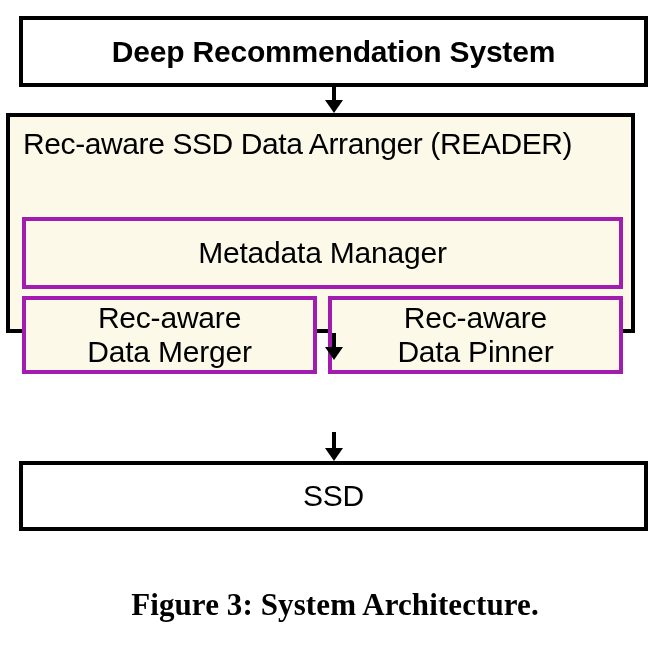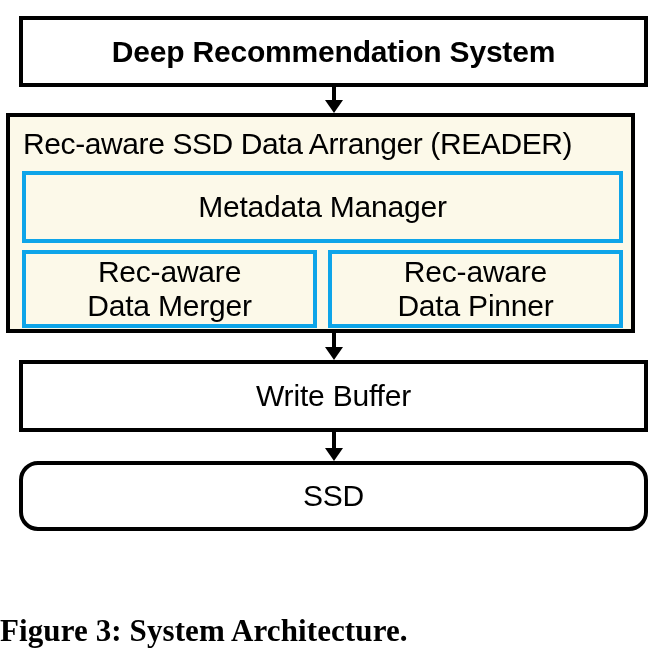--- a/index.html
+++ b/index.html
@@ -70,26 +70,27 @@
     align-items: center;
     justify-content: flex-start;
     font-size: 30px;
     letter-spacing: -0.4px;
     color: #000000;
   }
 
   .inner-box {
     position: absolute;
     box-sizing: border-box;
-    border: 4px solid #0ea5e9;
+    border: 4px solid #a21caf;
     background: #fcf9e9;
     display: flex;
     align-items: center;
     justify-content: center;
     color: #000000;
+    margin-top: 46px;
   }
   .inner-box .label {
     font-size: 30px;
     line-height: 1.12;
     letter-spacing: -0.2px;
     white-space: pre-line;
     text-align: center;
   }
 
   #box-metadata {
@@ -118,21 +119,20 @@
     width: 629px;
     height: 72px;
   }
 
   
   #box-ssd {
     left: 19px;
     top: 461px;
     width: 629px;
     height: 70px;
-    border-radius: 19px;
   }
 
   
   .arrow {
     position: absolute;
     width: 26px;
     left: 321px;
   }
   .arrow .shaft {
     position: absolute;
@@ -160,22 +160,23 @@
   #arrow-2 .head  { top: 14px; }
 
   #arrow-3 { top: 432px; height: 29px; }
   #arrow-3 .shaft { height: 17px; }
   #arrow-3 .head  { top: 16px; }
 
   
   #caption {
     position: absolute;
     left: 0;
-    top: 613px;
+    top: 587px;
     width: 670px;
+    text-align: center;
     font-family: "Liberation Serif", serif;
     font-weight: bold;
     font-size: 31px;
     letter-spacing: 0.1px;
     color: #000000;
   }
 </style>
 </head>
 <body>
 
@@ -209,23 +210,20 @@
       <span class="label">Rec-aware
 Data Pinner</span>
     </div>
   </div>
 
   <div class="arrow" id="arrow-2">
     <div class="shaft"></div>
     <div class="head"></div>
   </div>
 
-  <div class="box" id="box-write-buffer">
-    <span class="label">Write Buffer</span>
-  </div>
 
   <div class="arrow" id="arrow-3">
     <div class="shaft"></div>
     <div class="head"></div>
   </div>
 
   <div class="box" id="box-ssd">
     <span class="label">SSD</span>
   </div>
 

